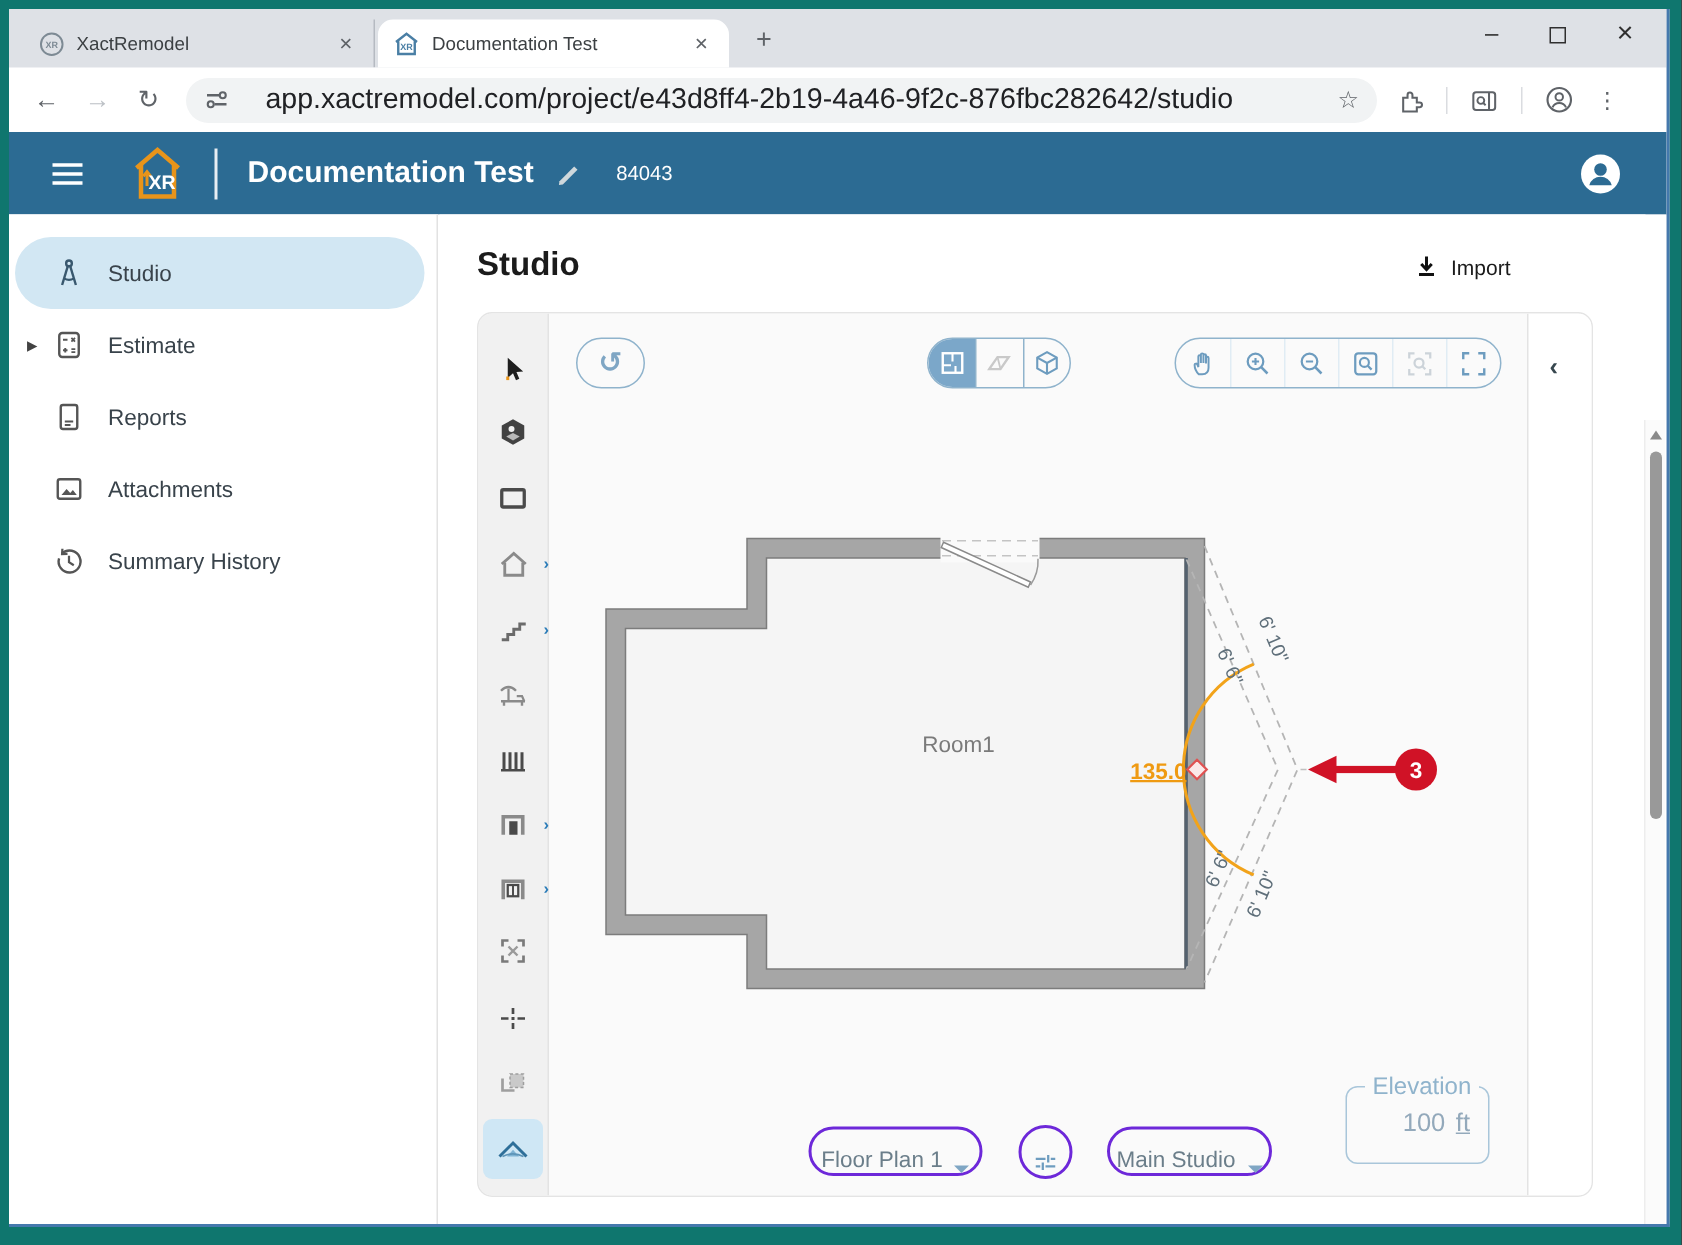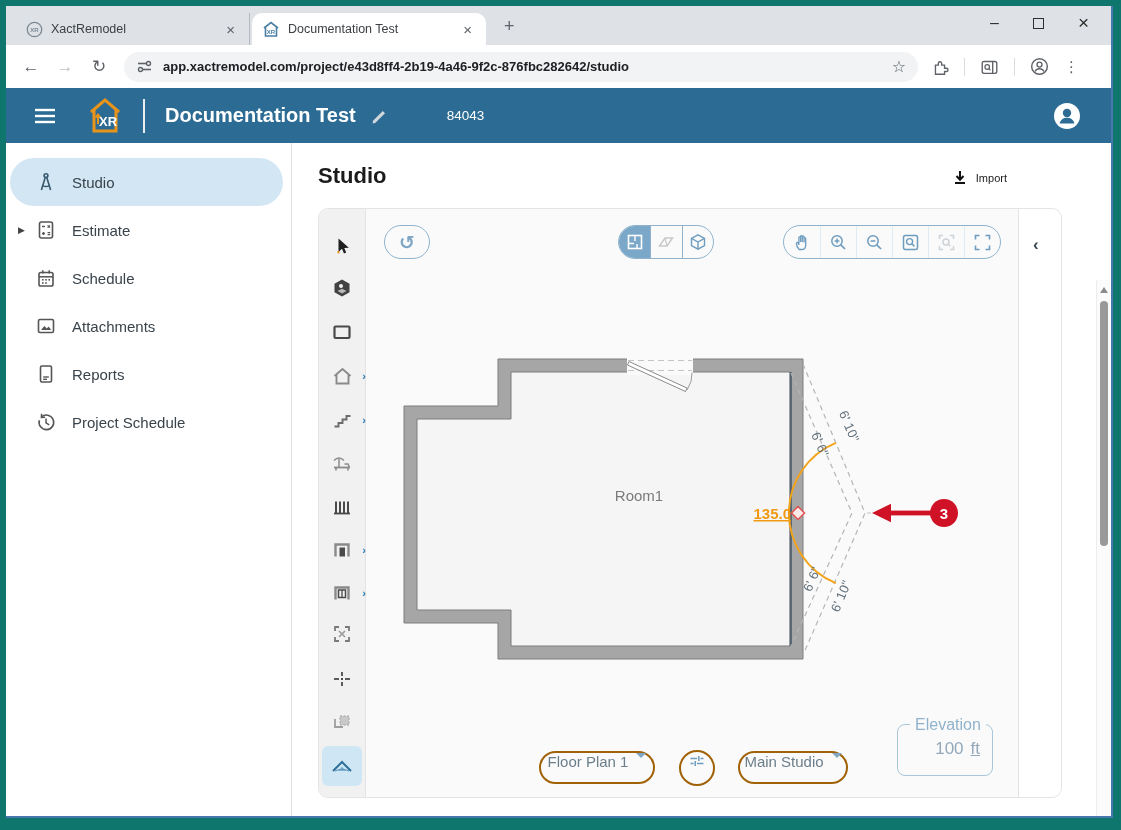--- a/index.html
+++ b/index.html
@@ -18,42 +18,42 @@
   .newtab{position:absolute;left:498px;top:10px;font-size:18px;color:#5f6368;}
   .winctl{position:absolute;top:0;right:8px;height:34px;display:flex;align-items:center;gap:34px;padding-right:14px;}
   .winctl span{color:#2f2f2f;font-size:16px;}
   .winctl .maxbox{width:11px;height:11px;border:1.3px solid #2f2f2f;display:inline-block;}
   
   .urlbar{position:absolute;left:0;top:39px;width:100%;height:43px;background:#fff;display:flex;align-items:center;}
   .navbtn{font-size:17px;color:#5f6368;width:34px;text-align:center;}
   .navbtn.disabled{color:#bdc1c6;}
   .urlpill{position:relative;margin-left:8px;width:794px;height:30px;background:#f1f3f4;border-radius:15px;
            display:flex;align-items:center;padding:0 12px;}
-  .urltext{font-size:13px;color:#202124;margin-left:10px;flex:1;white-space:nowrap;overflow:hidden;font-weight:bold;}
+  .urltext{font-size:19px;color:#202124;margin-left:24px;flex:1;white-space:nowrap;overflow:hidden;}
   .star{font-size:16px;color:#5f6368;}
   .chromeicons{display:flex;align-items:center;margin-left:12px;gap:14px;}
   .vsep{width:1px;height:18px;background:#dadce0;}
   .dots{font-size:15px;color:#5f6368;letter-spacing:0;}
   
   .appbar{position:absolute;left:0;top:82px;width:100%;height:55px;background:#2c6b93;display:flex;align-items:center;}
   .appbar .title{color:#fff;font-size:20px;font-weight:bold;margin-left:20px;}
-  .projnum{color:#fff;font-size:13.5px;margin-left:57px;}
+  .projnum{color:#fff;font-size:13.5px;margin-left:21px;}
   .hdrdivider{width:2px;height:34px;background:#e8eef3;margin-left:16px;}
   
   .content{position:absolute;left:0;top:137px;width:100%;height:675px;background:#fff;}
   .sidebar{position:absolute;left:0;top:0;width:286px;height:100%;background:#fff;border-right:1px solid #e2e2e2;padding-top:15px;}
   .side-item{position:relative;height:48px;display:flex;align-items:center;margin:0 8px 0 4px;}
   .side-item.active{background:#d2e7f3;border-radius:24px;}
   .side-item .ic{width:24px;height:24px;margin-left:24px;display:flex;align-items:center;justify-content:center;}
   .side-item .lbl{font-size:15px;color:#39434b;font-weight:500;margin-left:14px;}
   .expander{position:absolute;left:8px;font-size:9px;color:#424242;}
   .main{position:absolute;left:287px;top:0;width:804px;height:675px;background:#fff;}
   .pagetitle{position:absolute;left:25px;top:20px;font-size:22px;font-weight:bold;color:#1b1b1b;}
   .import{position:absolute;right:90px;top:26px;display:flex;align-items:center;gap:8px;}
-  .import span{font-size:11px;color:#1b1b1b;}
+  .import span{font-size:14px;color:#1b1b1b;}
   
   .card{position:absolute;left:25px;top:65px;width:744px;height:590px;border:1px solid #e4e4e4;border-radius:10px;
         background:#fafafa;overflow:hidden;}
   .palette{position:absolute;left:0;top:0;width:47px;height:100%;background:#f1f1f1;border-right:1px solid #e3e3e3;}
   .pcell{position:absolute;left:3px;width:40px;height:40px;display:flex;align-items:center;justify-content:center;}
   .pcell.active{background:#cfe7f5;border-radius:6px;}
   .pchev{position:absolute;font-size:11px;color:#2b7cb8;font-weight:bold;}
   .canvasarea{position:absolute;left:47px;top:0;width:652px;height:100%;background:#fafafa;}
   .rightstrip{position:absolute;left:699px;top:0;width:45px;height:100%;background:#fff;border-left:1px solid #e3e3e3;}
   .collapse{position:absolute;left:14px;top:26px;font-size:17px;font-weight:bold;color:#37474f;}
@@ -61,21 +61,21 @@
   .pill{position:absolute;border:1.5px solid #8fb3cc;border-radius:17px;background:transparent;display:flex;align-items:center;}
   .undo{left:18px;top:16px;width:46px;height:34px;justify-content:center;color:#7fa6c4;font-size:19px;font-weight:bold;}
   .toggle{left:252px;top:16px;width:96px;height:34px;overflow:hidden;}
   .tseg{width:32px;height:100%;display:flex;align-items:center;justify-content:center;}
   .tseg+.tseg{border-left:1.5px solid #8fb3cc;}
   .tseg.on{background:#7ba7c9;}
   .pan{left:417px;top:16px;width:218px;height:34px;}
   .pslot{width:36.3px;height:100%;display:flex;align-items:center;justify-content:center;}
   .pslot+.pslot{border-left:1px solid #e0ecf4;}
   
-  .bpill{position:absolute;border:2px solid #a16207;border-radius:17px;display:flex;align-items:flex-start;justify-content:center;
+  .bpill{position:absolute;border:2px solid #6d28d9;border-radius:17px;display:flex;align-items:flex-end;justify-content:center;
          gap:8px;background:#fafafa;}
   .bpill span{font-size:15px;color:#6b7e8a;}
   .caret{width:0;height:0;border-left:5px solid transparent;border-right:5px solid transparent;border-top:5px solid #7fa6c4;}
   .elev{position:absolute;left:531px;top:515px;width:96px;height:52px;border:1.5px solid #a9c6da;border-radius:8px;}
   .elevlegend{position:absolute;top:-9px;left:12px;background:#fafafa;padding:0 5px;font-size:16px;color:#8fb3cc;}
   .elevval{position:absolute;right:12px;top:14px;font-size:17px;color:#93a9bb;}
   .elevval b{font-weight:normal;margin-left:7px;text-decoration:underline;}
   
   .vscroll{position:absolute;right:1px;top:137px;width:14px;height:669px;background:#fbfbfb;border-left:1px solid #ededed;}
   .vthumb{position:absolute;left:3px;top:21px;width:8px;height:245px;background:#999;border-radius:4px;}
@@ -200,63 +200,45 @@
                 <path d="M12.6,6.3 l2.4,2.4 m0,-2.4 l-2.4,2.4" stroke="#555" stroke-width="1.2" fill="none"></path>
                 <path d="M8.5,13 v3 m-1.5,-1.5 h3" stroke="#555" stroke-width="1.3" fill="none"></path>
                 <path d="M12.6,13.7 h2.6 m-2.6,2 h2.6" stroke="#555" stroke-width="1.2" fill="none"></path>
               </svg>
         </span>
         <span class="lbl">Estimate</span>
       </div>
       <div class="side-item">
         <span class="ic">
           <svg width="22" height="22" viewBox="0 0 22 22">
-                <rect x="4" y="5.5" width="14" height="13.5" rx="1.8" fill="none" stroke="#555" stroke-width="1.6"></rect>
-                <line x1="4" y1="9.8" x2="18" y2="9.8" stroke="#555" stroke-width="1.5"></line>
-                <line x1="7.8" y1="3.2" x2="7.8" y2="6.4" stroke="#555" stroke-width="1.5"></line>
-                <line x1="14.2" y1="3.2" x2="14.2" y2="6.4" stroke="#555" stroke-width="1.5"></line>
-                <g fill="#555">
-                  <rect x="7" y="12" width="1.6" height="1.6"></rect>
-                  <rect x="10.2" y="12" width="1.6" height="1.6"></rect>
-                  <rect x="13.4" y="12" width="1.6" height="1.6"></rect>
-                  <rect x="7" y="15.2" width="1.6" height="1.6"></rect>
-                  <rect x="10.2" y="15.2" width="1.6" height="1.6"></rect>
-                </g>
+                <rect x="5.5" y="3" width="11" height="16" rx="1.5" fill="none" stroke="#555" stroke-width="1.6"></rect>
+                <line x1="8.2" y1="14" x2="13.8" y2="14" stroke="#555" stroke-width="1.4"></line>
+                <line x1="8.2" y1="16.3" x2="12" y2="16.3" stroke="#555" stroke-width="1.4"></line>
               </svg>
         </span>
-        <span class="lbl">Schedule</span>
+        <span class="lbl">Reports</span>
       </div>
       <div class="side-item">
         <span class="ic">
           <svg width="22" height="22" viewBox="0 0 22 22">
                 <rect x="3.5" y="4.5" width="15" height="13" rx="1.5" fill="none" stroke="#555" stroke-width="1.6"></rect>
                 <path d="M6,15 l3.4,-4 2.4,2.6 1.8,-2 2.6,3.4 Z" fill="#555"></path>
               </svg>
         </span>
         <span class="lbl">Attachments</span>
       </div>
       <div class="side-item">
         <span class="ic">
           <svg width="22" height="22" viewBox="0 0 22 22">
-                <rect x="5.5" y="3" width="11" height="16" rx="1.5" fill="none" stroke="#555" stroke-width="1.6"></rect>
-                <line x1="8.2" y1="14" x2="13.8" y2="14" stroke="#555" stroke-width="1.4"></line>
-                <line x1="8.2" y1="16.3" x2="12" y2="16.3" stroke="#555" stroke-width="1.4"></line>
-              </svg>
-        </span>
-        <span class="lbl">Reports</span>
-      </div>
-      <div class="side-item">
-        <span class="ic">
-          <svg width="22" height="22" viewBox="0 0 22 22">
                 <path d="M4.4,9.2 a7.3,7.3 0 1 0 2,-3.2" fill="none" stroke="#555" stroke-width="1.6"></path>
                 <path d="M6.6,2.8 L6.4,6.4 L10,6.2" fill="none" stroke="#555" stroke-width="1.5"></path>
                 <path d="M11,7.5 V11.8 L14.2,13.8" fill="none" stroke="#555" stroke-width="1.5"></path>
               </svg>
         </span>
-        <span class="lbl">Project Schedule</span>
+        <span class="lbl">Summary History</span>
       </div>
     </div>
 
     <div class="main">
       <div class="pagetitle">Studio</div>
       <div class="import">
         <svg width="16" height="17" viewBox="0 0 16 17">
           <line x1="8" y1="2" x2="8" y2="10" stroke="#111" stroke-width="2"></line>
           <path d="M4.5,7 L8,10.7 L11.5,7" fill="none" stroke="#111" stroke-width="2"></path>
           <line x1="3" y1="14" x2="13" y2="14" stroke="#111" stroke-width="2"></line>

